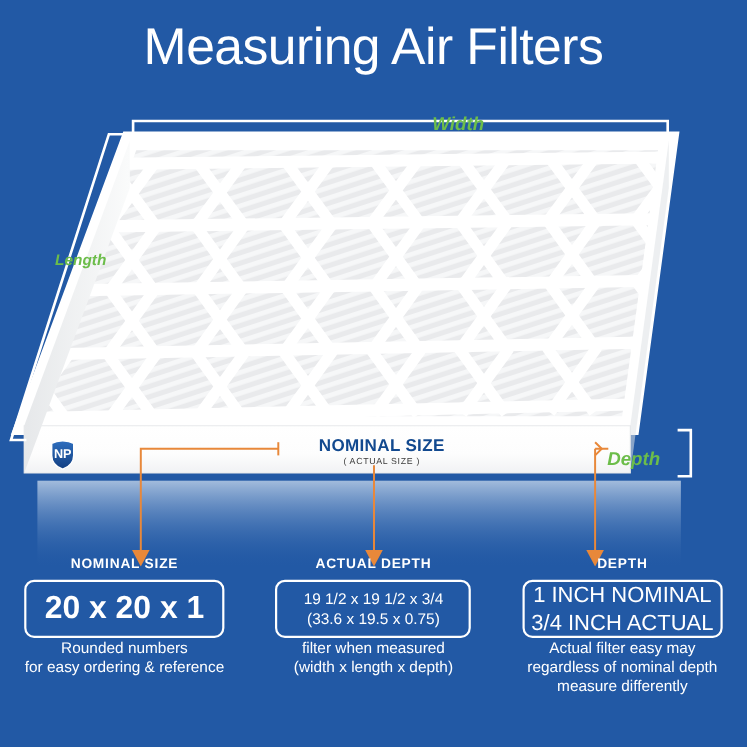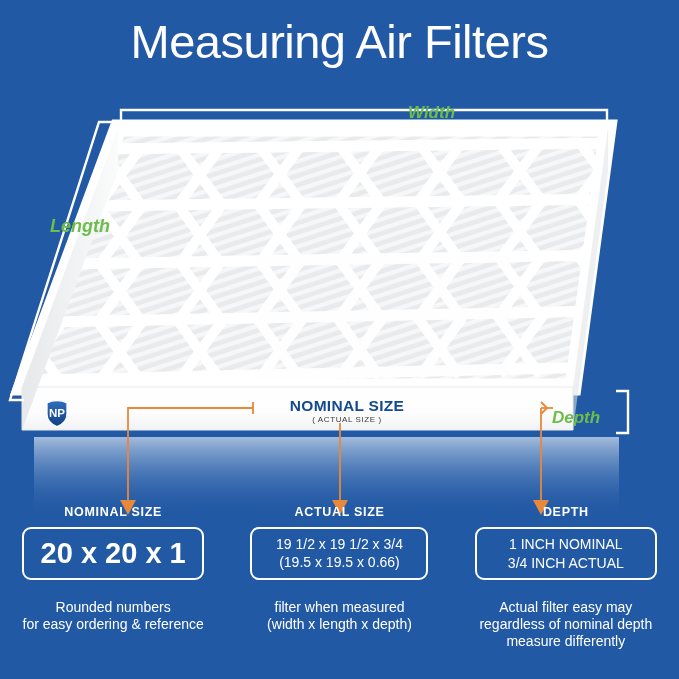--- a/index.html
+++ b/index.html
@@ -30,22 +30,22 @@
 
   
   .dimlabel{
     position:absolute;
     color:#6cbd4a;
     font-style:italic;
     font-weight:bold;
     font-family:"Liberation Sans", sans-serif;
     white-space:nowrap;
   }
-  .lbl-width{left:408px;top:103px;font-size:17px;}
-  .lbl-length{left:50px;top:216px;font-size:18px;}
+  .lbl-width{left:393px;top:103px;font-size:17px;}
+  .lbl-length{left:50px;top:228px;font-size:14px;}
   .lbl-depth{left:552px;top:408px;font-size:17px;}
 
   
   .nominal-wrap{
     position:absolute;left:262px;top:398px;width:170px;text-align:center;
   }
   .nominal-main{
     color:#12498f;font-weight:bold;font-size:15.5px;letter-spacing:0.3px;
     line-height:1.05;
   }
@@ -69,24 +69,24 @@
     box-sizing:border-box;
     display:flex;align-items:center;justify-content:center;
     text-align:center;color:#ffffff;
     background:transparent;
   }
   .box-a{width:182px;height:53px;}
   .box-b{width:178px;height:53px;}
   .box-c{width:182px;height:53px;}
   .val-big{font-size:29px;font-weight:bold;letter-spacing:0px;line-height:1;}
   .val-mid{font-size:14px;line-height:1.25;}
-  .val-mid2{font-size:14px;line-height:1.3;}
+  .val-mid2{font-size:20px;line-height:1.3;}
   .card-note{
     color:#ffffff;font-size:14px;line-height:1.22;text-align:center;
-    margin-top:19px;
+    margin-top:1px;
   }
   .note-line{display:block;}
 </style>
 </head>
 <body>
 
 <div id="root">
 
   <div class="title">Measuring Air Filters</div>
 
@@ -224,25 +224,25 @@
       <div class="card-box box-a">
         <div class="val-big">20 x 20 x 1</div>
       </div>
       <div class="card-note">
         <span class="note-line">Rounded numbers</span>
         <span class="note-line">for easy ordering &amp; reference</span>
       </div>
     </div>
 
     <div class="card">
-      <div class="card-head">ACTUAL SIZE</div>
+      <div class="card-head">ACTUAL DEPTH</div>
       <div class="card-box box-b">
         <div class="val-mid">
           <span class="note-line">19 1/2 x 19 1/2 x 3/4</span>
-          <span class="note-line">(19.5 x 19.5 x 0.66)</span>
+          <span class="note-line">(33.6 x 19.5 x 0.75)</span>
         </div>
       </div>
       <div class="card-note">
         <span class="note-line">filter when measured</span>
         <span class="note-line">(width x length x depth)</span>
       </div>
     </div>
 
     <div class="card">
       <div class="card-head">DEPTH</div>

